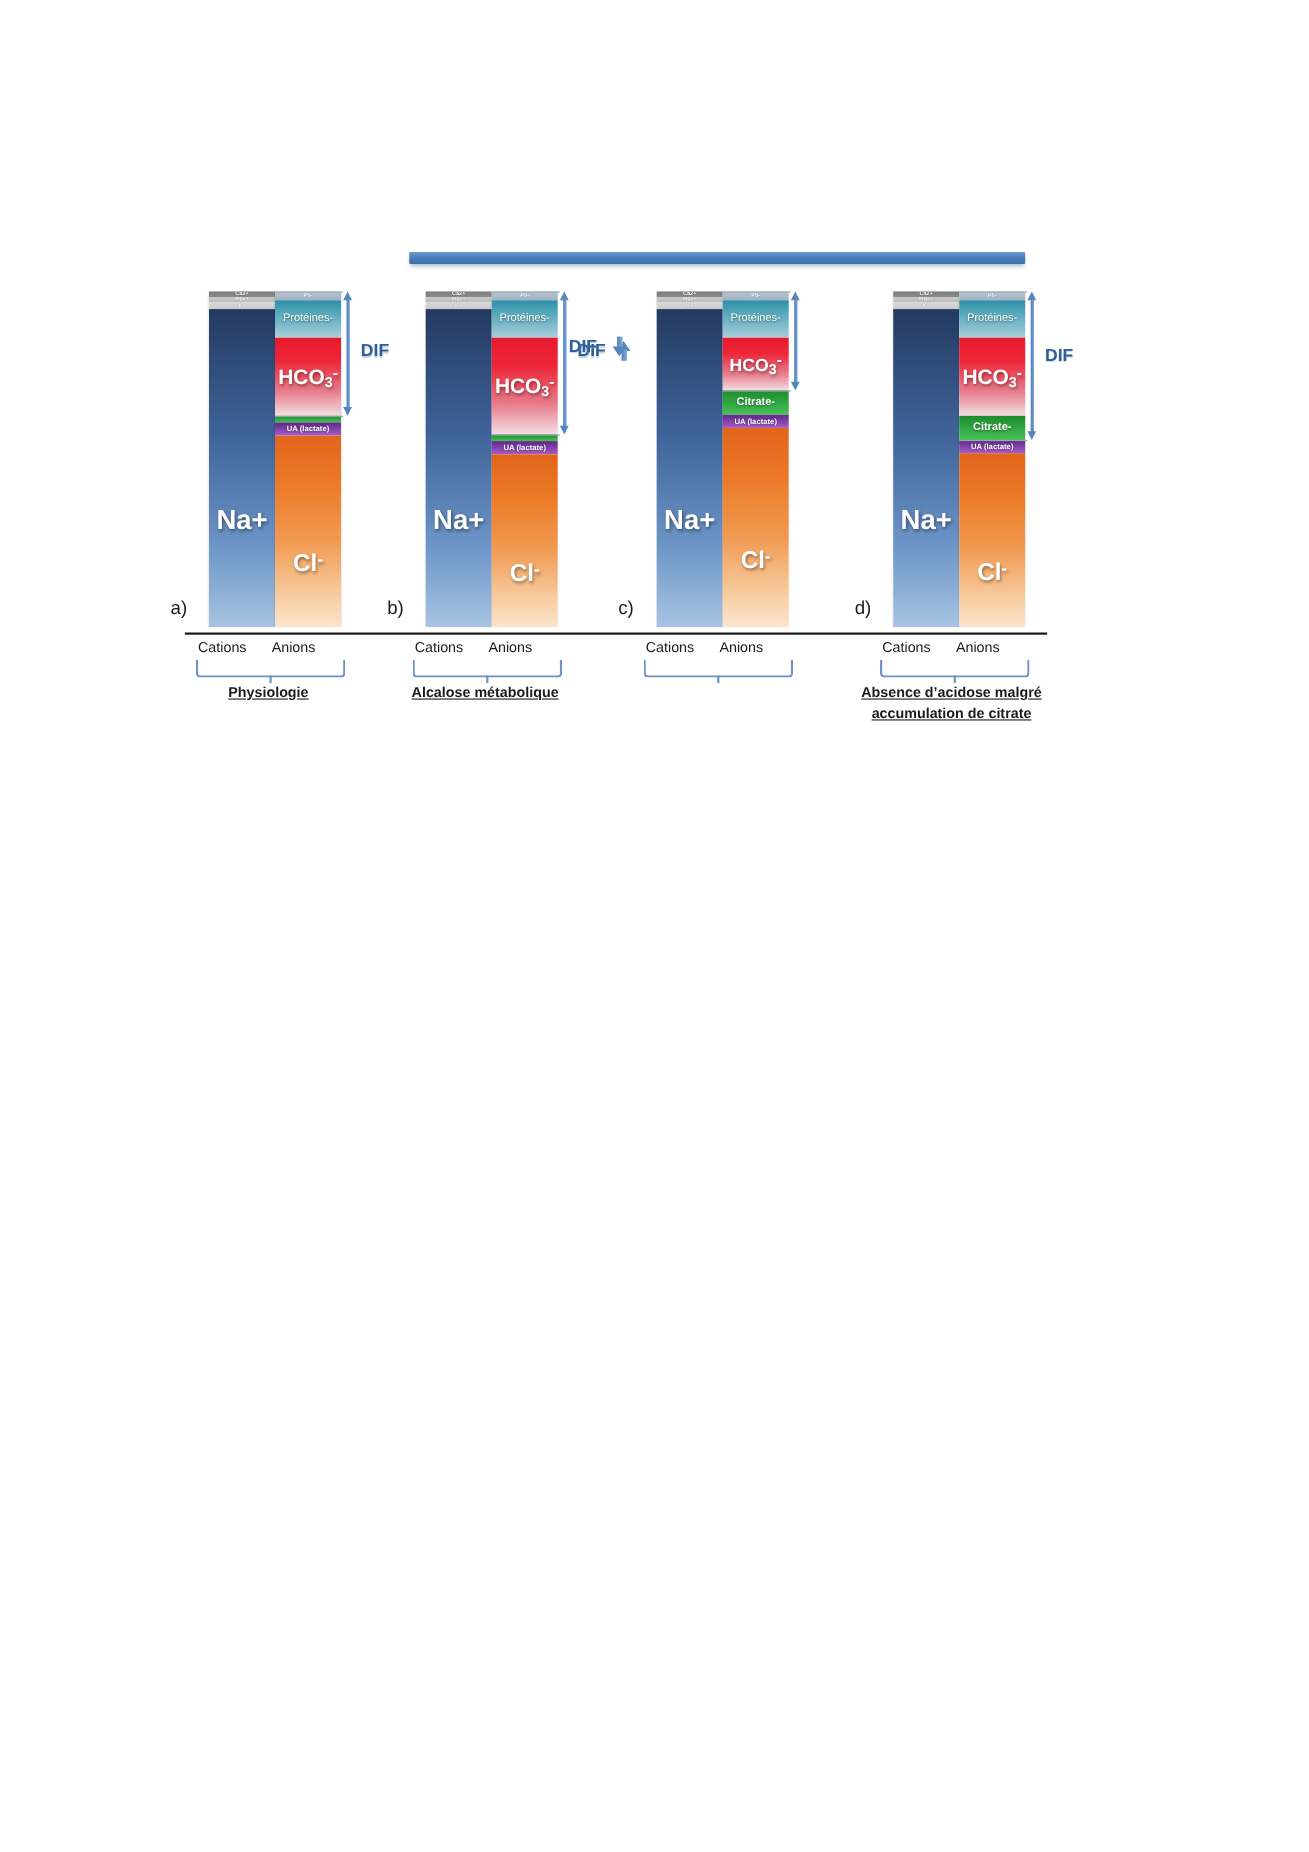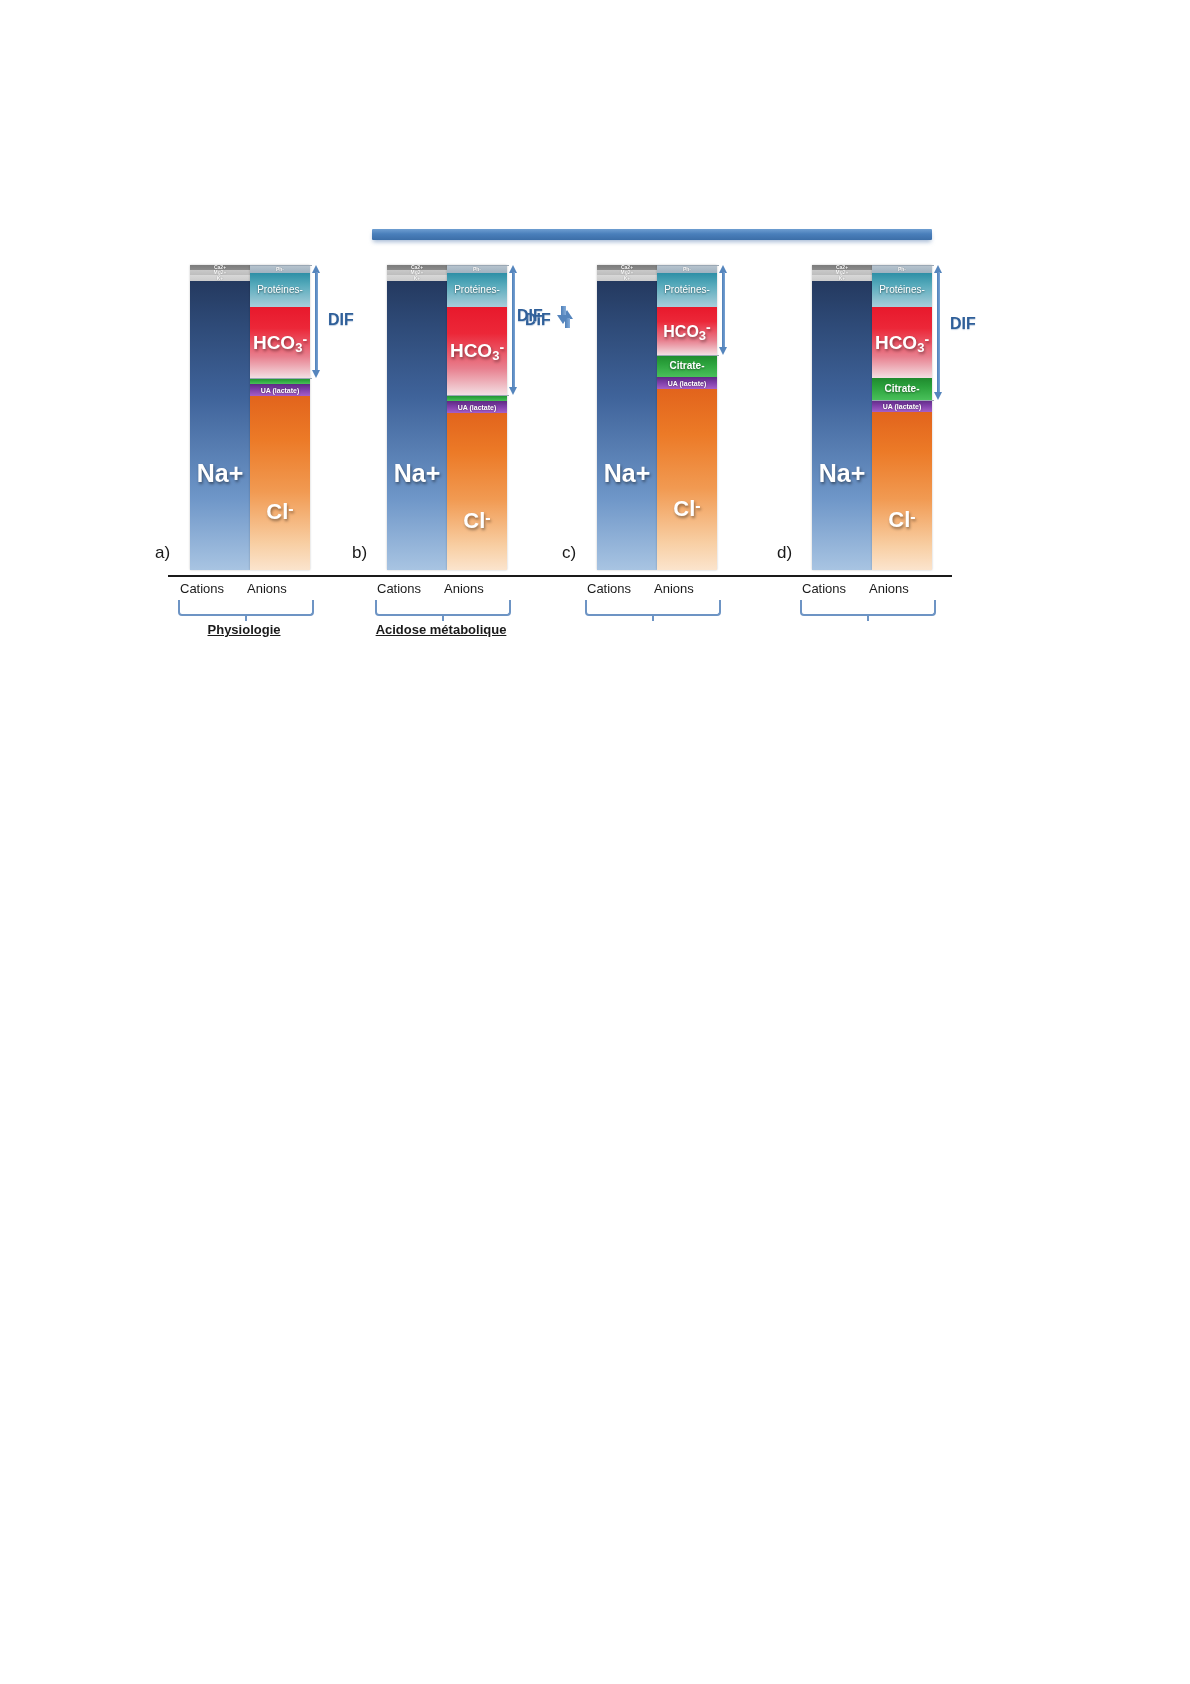--- a/index.html
+++ b/index.html
@@ -364,15 +364,17 @@
       <div class="tick"></div>
     </div>
   <div class="brace" style="left:585px;width:132px;">
       <div class="tick"></div>
     </div>
   <div class="brace" style="left:800px;width:132px;">
       <div class="tick"></div>
     </div>
 
   <div class="caption" style="left:154px;width:180px;">Physiologie</div>
-  <div class="caption" style="left:341px;width:200px;">Acidose métabolique</div>
+  <div class="caption" style="left:341px;width:200px;">Alcalose métabolique</div>
+  <div class="caption" style="left:750px;width:230px;">Absence d’acidose malgré
+accumulation de citrate</div>
 
 </div>
 
 </body></html>

